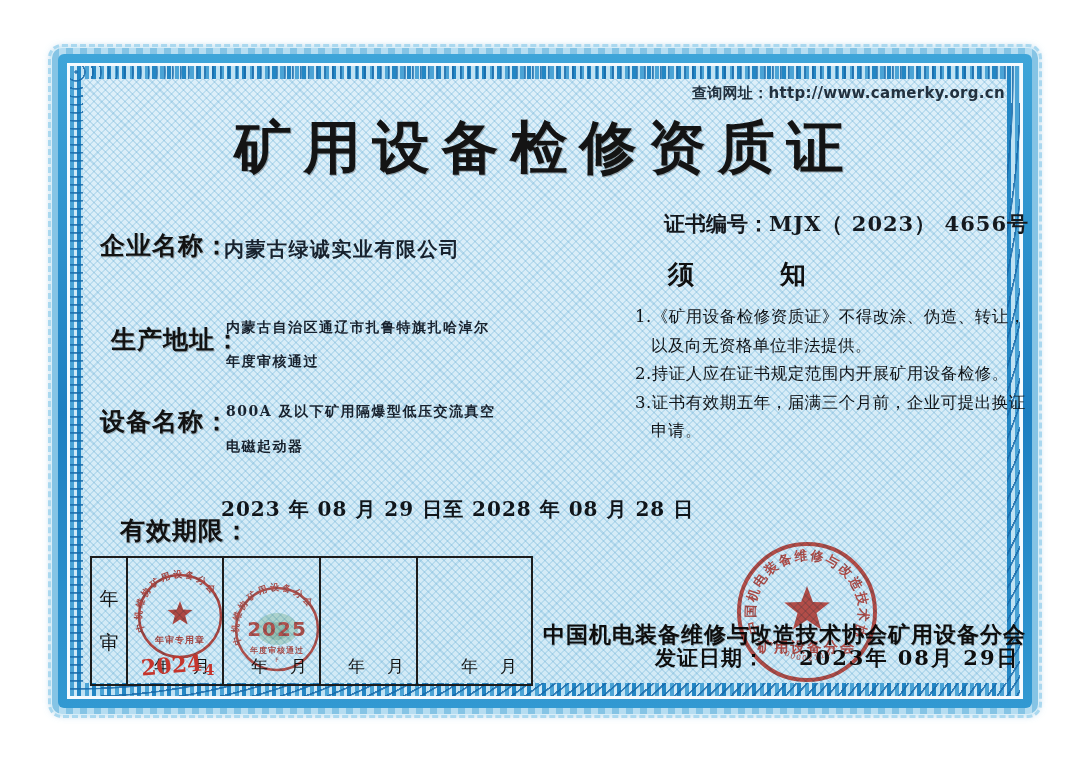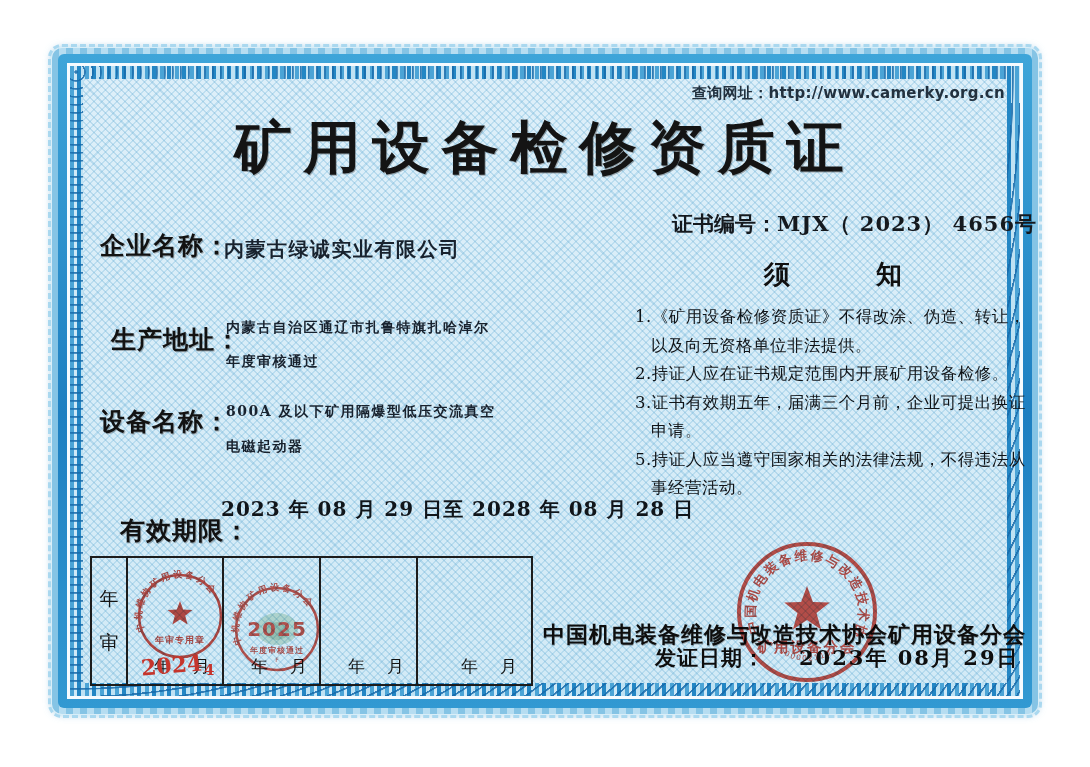--- a/index.html
+++ b/index.html
@@ -24,31 +24,31 @@
     background:
       repeating-linear-gradient(45deg,rgba(86,163,205,.26) 0 1.5px,transparent 1.5px 5.5px),
       repeating-linear-gradient(-45deg,rgba(110,180,218,.28) 0 1.5px,transparent 1.5px 5.5px),
       linear-gradient(180deg,#ddeff9,#d2eaf6);}
   .abs{position:absolute;}
   
   .query{font-size:15px;color:#22313f;font-weight:600;letter-spacing:.3px;}
   .title{width:100%;text-align:center;font-size:57px;font-weight:bold;color:#141414;
     letter-spacing:12px;text-shadow:1px 1px 0 rgba(40,40,40,.35);white-space:nowrap;}
   .certno{font-size:21px;color:#15191e;white-space:nowrap;}
-  .certno .lbl{font-weight:bold;padding-left:8px;}
+  .certno .lbl{font-weight:bold;}
   .certno .val{font-family:"DejaVu Serif",serif;font-weight:600;letter-spacing:1px;}
   
   .info-label{font-size:25px;font-weight:bold;color:#121212;letter-spacing:1px;
     text-shadow:1px 1px 0 rgba(50,50,50,.35);white-space:nowrap;}
   .info-value{font-family:"DejaVu Serif",serif;font-size:14px;font-weight:600;color:#18222e;
     letter-spacing:1.5px;white-space:nowrap;}
   .validity-value{font-family:"DejaVu Serif",serif;font-size:20px;font-weight:700;color:#10151a;
     letter-spacing:1px;white-space:nowrap;}
   
-  .notice-heading{text-align:center;font-size:26px;font-weight:bold;color:#101010;
+  .notice-heading{font-size:26px;font-weight:bold;color:#101010;
     letter-spacing:30px;text-indent:30px;font-family:"DejaVu Serif",serif;}
   .notice-list{font-family:"DejaVu Serif",serif;font-size:16.5px;color:#101418;
     line-height:28.5px;letter-spacing:.5px;}
   .notice-item{padding-left:16px;text-indent:-16px;}
   
   .issuer{font-size:22px;font-weight:bold;color:#0e0e0e;white-space:nowrap;
     letter-spacing:1px;text-shadow:.5px .5px 0 rgba(40,40,40,.3);}
   .issue-date{font-size:21px;white-space:nowrap;color:#0e0e0e;}
   .issue-date .lbl{font-weight:bold;letter-spacing:1px;}
   .issue-date .val{font-family:"DejaVu Serif",serif;font-weight:600;letter-spacing:2px;margin-left:34px;}
@@ -97,21 +97,20 @@
     <div class="abs info-value" style="left:143px;top:359px;">电磁起动器</div>
 
     <div class="abs info-label" style="left:17px;top:435px;padding-left:20px;">有效期限：</div>
     <div class="abs validity-value" style="left:138px;top:417px;">2023 年 08 月 29 日至 2028 年 08 月 28 日</div>
 
     <div class="abs notice-heading" style="left:555px;width:390px;top:178px;">须　知</div>
     <div class="abs notice-list" style="left:552px;width:396px;top:224px;">
       <div class="notice-item">1.《矿用设备检修资质证》不得改涂、伪造、转让，以及向无资格单位非法提供。</div>
       <div class="notice-item">2.持证人应在证书规定范围内开展矿用设备检修。</div>
       <div class="notice-item">3.证书有效期五年，届满三个月前，企业可提出换证申请。</div>
-      <div class="notice-item">5.持证人应当遵守国家相关的法律法规，不得违法从事经营活动。</div>
     </div>
 
     <div class="abs issuer" style="left:460px;top:524px;margin-top:17px;">中国机电装备维修与改造技术协会矿用设备分会</div>
     <div class="abs issue-date" style="left:572px;top:565px;">
       <span class="lbl">发证日期：</span><span class="val">2023年 08月 29日</span>
     </div>
 
     <svg class="abs stamp" style="left:639px;top:451px;opacity:.88;" width="170" height="170" viewBox="0 0 170 170">
       <defs>
         <path id="arcBigTop" d="M 38,104 A 52,52 0 1 1 132,104"></path>

